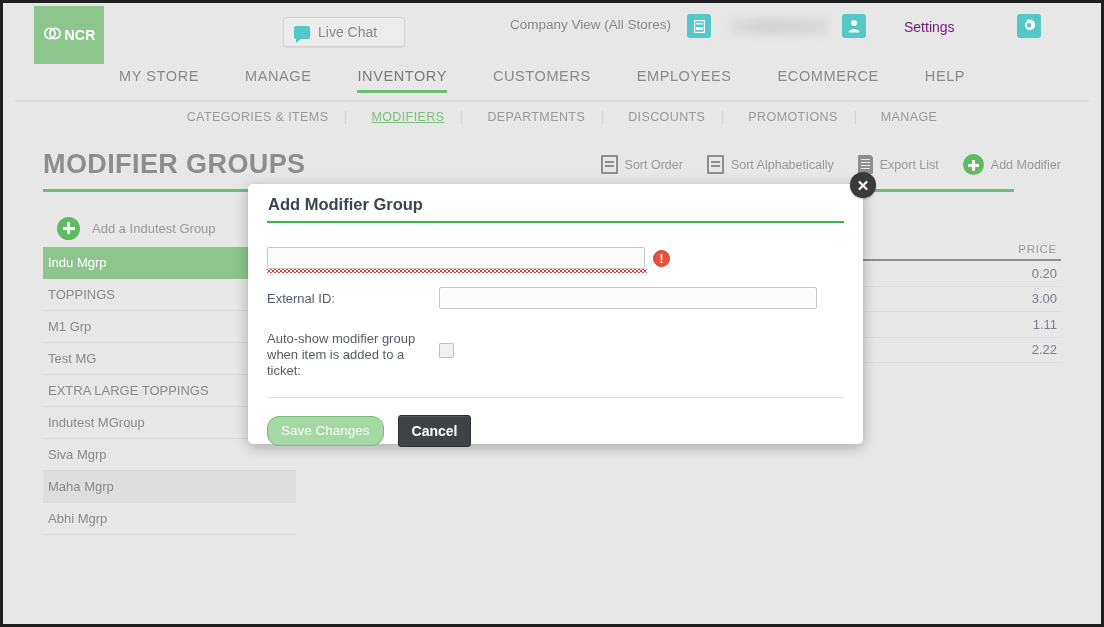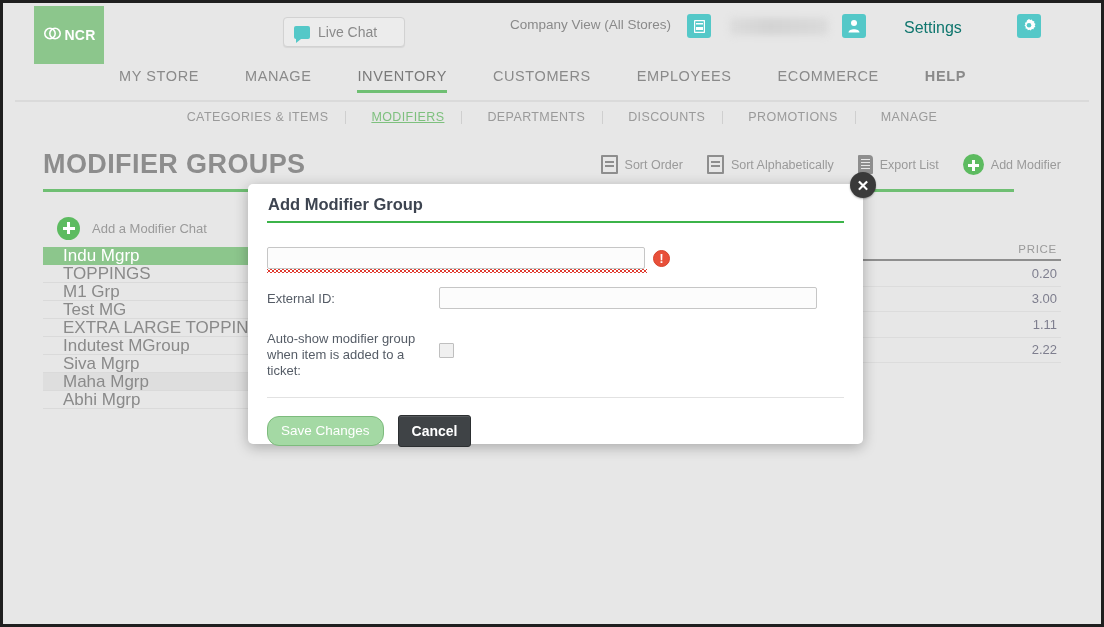--- a/index.html
+++ b/index.html
@@ -100,22 +100,22 @@
     left: 727px; top: 15px;
     width: 98px; height: 17px;
     background: linear-gradient(90deg,#dcdcdc,#d3d3d3 40%,#dadada);
     filter: blur(3.5px);
     border-radius: 2px;
   }
 
   .settings-label {
     position: absolute;
     left: 901px; top: 16px;
-    color: #0f766e;
-    font-size: 16px;
+    color: #701a75;
+    font-size: 14px;
   }
 
   
   .mainnav {
     position: relative;
     height: 35px;
     background: #e7e7e7;
     display: flex;
     align-items: flex-start;
     padding-left: 116px;
@@ -131,21 +131,21 @@
     white-space: nowrap;
   }
   .mainnav-item.active { color: #7a7a7a; }
   .mainnav-item.active:after {
     content: "";
     position: absolute;
     left: 0; right: 0; bottom: 0;
     height: 3px;
     background: #6fbf73;
   }
-  .mainnav-item.last { margin-right: 16px; font-weight: bold; }
+  .mainnav-item.last { margin-right: 16px; }
 
   .nav-divider {
     height: 2px;
     background: #dadada;
     margin: 0 12px 0 12px;
   }
 
   
   .subnav {
     height: 30px;
@@ -269,26 +269,26 @@
     height: 38px;
     padding-left: 14px;
     color: #9a9a9a;
     font-size: 13px;
   }
   .add-mg .plus-circle { width: 23px; height: 23px; }
   .add-mg .plus-circle:before { left: 5.5px; top: 10px; width: 12px; height: 3px; }
   .add-mg .plus-circle:after  { left: 10px; top: 5.5px; width: 3px; height: 12px; }
 
   .mg-row {
-    height: 18px;
-    display: flex;
-    align-items: center;
-    padding-left: 20px;
+    height: 32px;
+    display: flex;
+    align-items: center;
+    padding-left: 5px;
     color: #8a8a8a;
-    font-size: 17px;
+    font-size: 13px;
     border-bottom: 1px solid #dadada;
   }
   .mg-row.selected {
     background: #8cc68c;
     color: #ffffff;
     border-bottom: 1px solid #8cc68c;
   }
   .mg-row.hover { background: #dedede; }
 
   
@@ -553,21 +553,21 @@
         <span class="label">Add Modifier</span>
       </div>
     </div>
   </div>
 
   <div class="content">
 
     <div class="mg-list">
       <div class="add-mg">
         <span class="plus-circle"></span>
-        <span>Add a Modifier Chat</span>
+        <span>Add a Indutest Group</span>
       </div>
 
       <div class="mg-row selected">
           <span>Indu Mgrp</span>
         </div>
       <div class="mg-row">
           <span>TOPPINGS</span>
         </div>
       <div class="mg-row">
           <span>M1 Grp</span>

